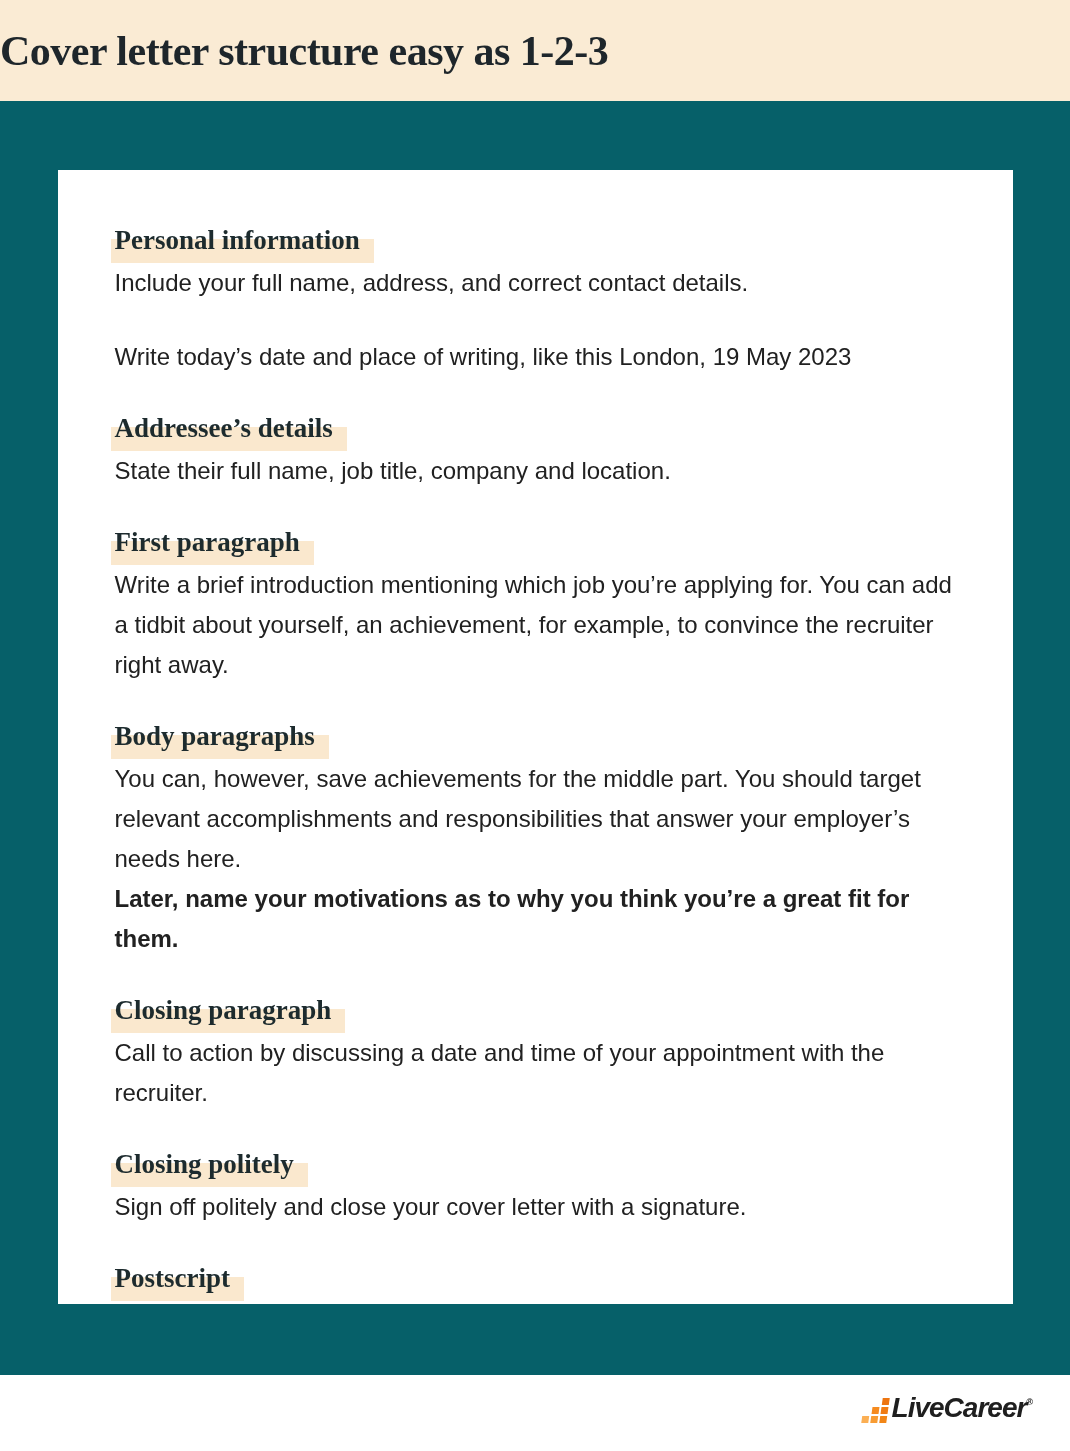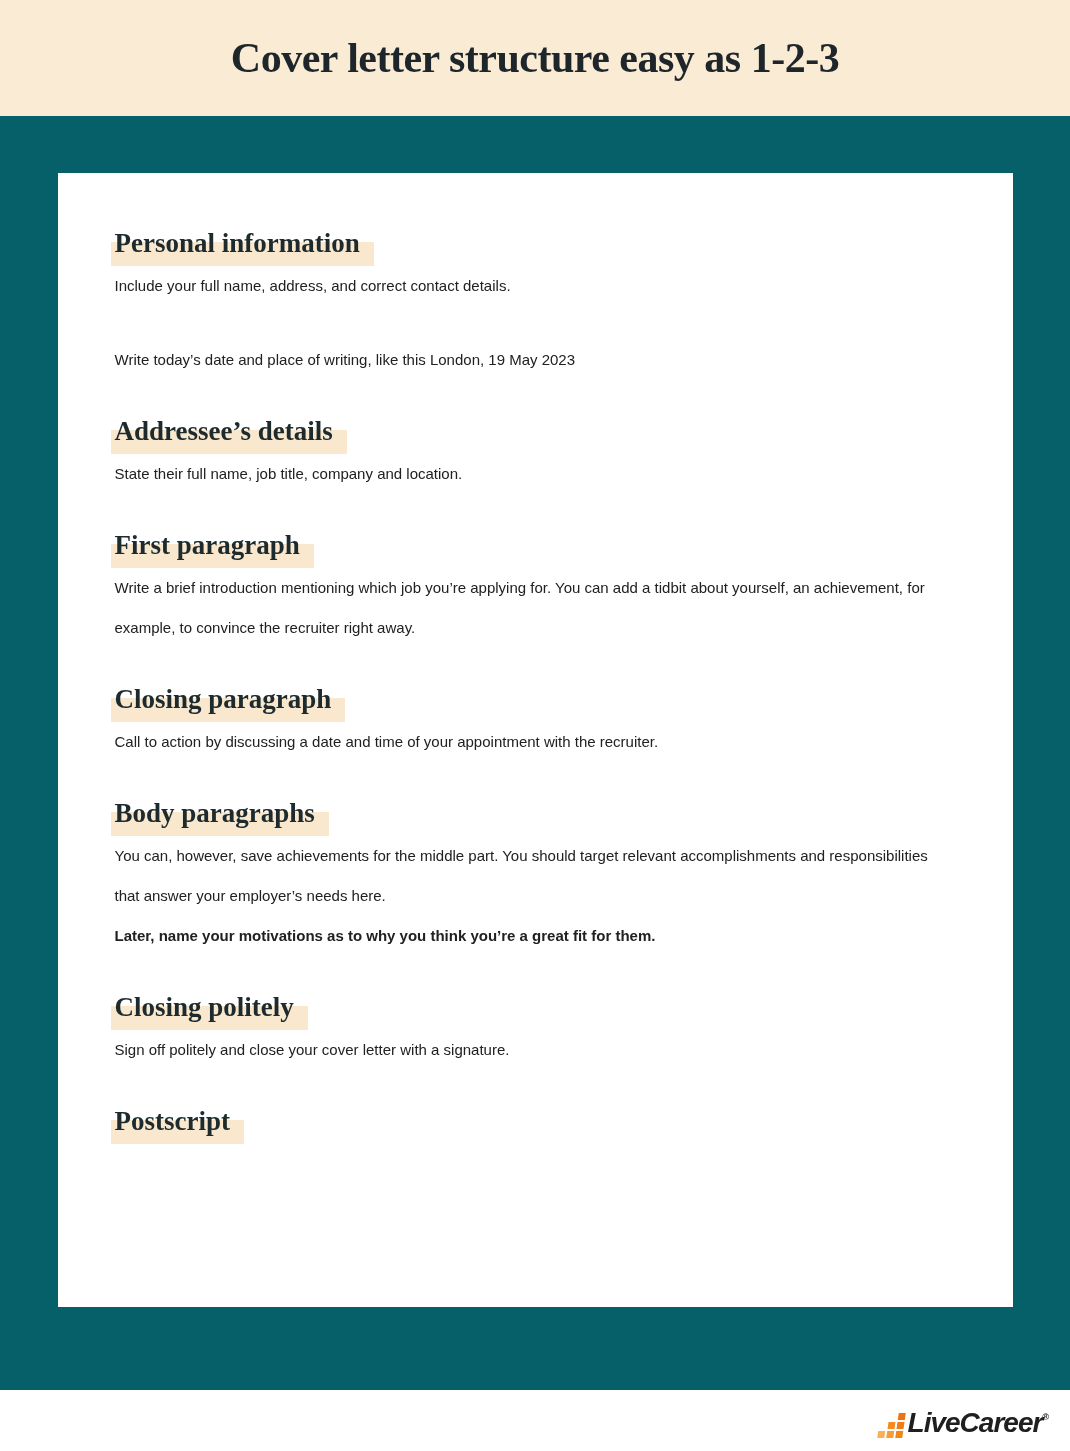--- a/index.html
+++ b/index.html
@@ -14,72 +14,72 @@
   * { margin: 0; padding: 0; box-sizing: border-box; }
   html, body { background: #fff; }
   body {
     width: 1070px;
     height: 1451px;
     font-family: "Liberation Sans", sans-serif;
     overflow: hidden;
   }
   .banner {
     width: 1070px;
-    height: 116px;
+    height: 101px;
     background: var(--banner-bg);
     display: flex;
     align-items: center;
-    justify-content: center;
+    justify-content: flex-start;
   }
   .banner h1 {
     font-family: "Liberation Serif", serif;
     font-weight: bold;
     font-size: 42px;
     letter-spacing: -0.5px;
     color: var(--title-text);
   }
   .teal-area {
     width: 1070px;
     height: 1274px;
     background: var(--page-bg);
     padding-top: 57px;
   }
   .card {
     width: 955px;
     height: 1134px;
-    margin: 0 auto;
+    margin: 12px auto;
     background: var(--card-bg);
     padding: 53px 57px 0 57px;
   }
   .section { margin-bottom: 34px; }
   .section-heading {
     display: inline-block;
     font-family: "Liberation Serif", serif;
     font-weight: bold;
     font-size: 27px;
     line-height: 34px;
     color: var(--heading-text);
     background: linear-gradient(to bottom, transparent 40%, var(--heading-highlight) 40%);
     padding: 0 14px 6px 4px;
     margin-left: -4px;
   }
   .section-body p {
-    font-size: 15px;
+    font-size: 24px;
     line-height: 40px;
     color: var(--body-text);
   }
   .section-body p.bold { font-weight: bold; }
   .footer {
     width: 1070px;
     height: 65px;
     background: #FFFFFF;
     display: flex;
     align-items: center;
     justify-content: flex-end;
-    padding-right: 22px;
+    padding-right: 38px;
   }
   .logo { display: flex; align-items: center; }
   .logo-dots {
     display: grid;
     grid-template-columns: repeat(3, 7px);
     grid-template-rows: repeat(3, 7px);
     gap: 2px;
     margin-right: 4px;
     transform: skewX(-8deg);
     margin-bottom: -6px;
@@ -138,31 +138,31 @@
   </section>
 
   <section class="section">
     <h2 class="section-heading">First paragraph</h2>
     <div class="section-body">
           <p>Write a brief introduction mentioning which job you’re applying for. You can add a tidbit about yourself, an achievement, for example, to convince the recruiter right away.</p>
         </div>
   </section>
 
   <section class="section">
-    <h2 class="section-heading">Closing paragraph</h2>
+    <h2 class="section-heading">Body paragraphs</h2>
     <div class="section-body">
-          <p>Call to action by discussing a date and time of your appointment with the recruiter.</p>
+          <p>You can, however, save achievements for the middle part. You should target relevant accomplishments and responsibilities that answer your employer’s needs here.</p>
+          <p class="bold">Later, name your motivations as to why you think you’re a great fit for them.</p>
         </div>
   </section>
 
   <section class="section">
-    <h2 class="section-heading">Body paragraphs</h2>
+    <h2 class="section-heading">Closing paragraph</h2>
     <div class="section-body">
-          <p>You can, however, save achievements for the middle part. You should target relevant accomplishments and responsibilities that answer your employer’s needs here.</p>
-          <p class="bold">Later, name your motivations as to why you think you’re a great fit for them.</p>
+          <p>Call to action by discussing a date and time of your appointment with the recruiter.</p>
         </div>
   </section>
 
   <section class="section">
     <h2 class="section-heading">Closing politely</h2>
     <div class="section-body">
           <p>Sign off politely and close your cover letter with a signature.</p>
         </div>
   </section>
 

